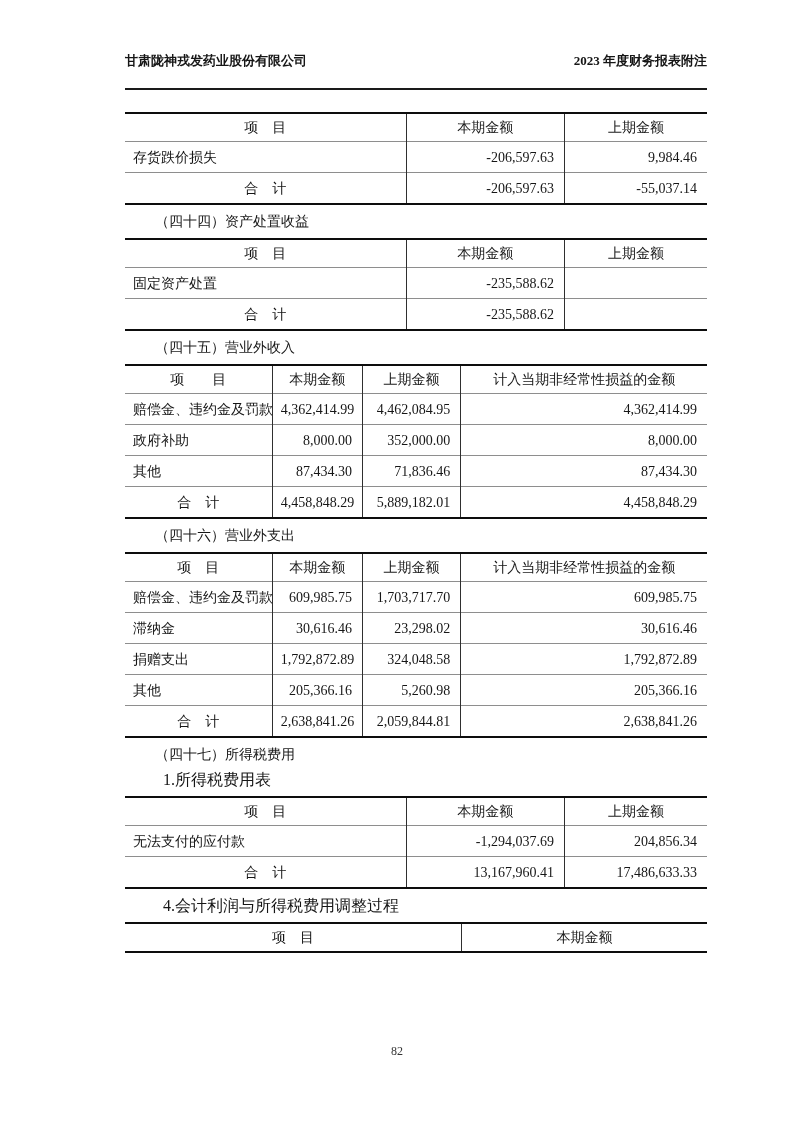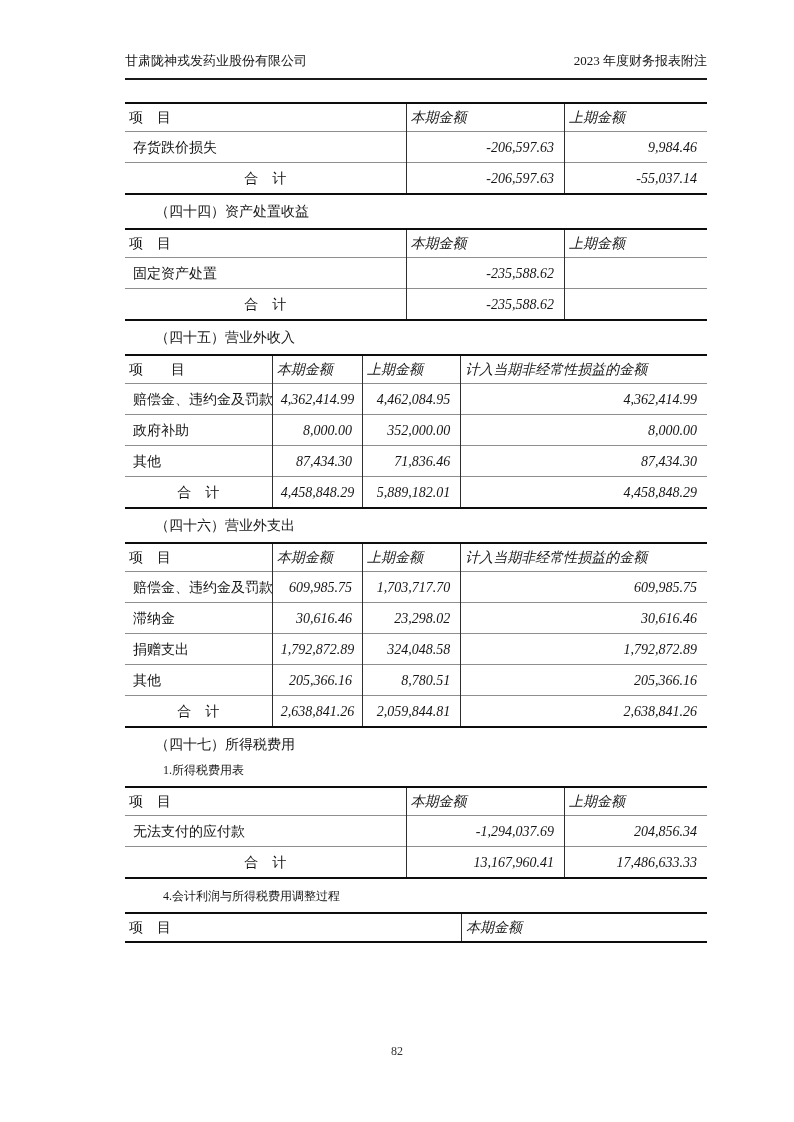--- a/index.html
+++ b/index.html
@@ -15,58 +15,59 @@
     margin-left: 125px;
     width: 582px;
   }
   .doc-header {
     margin-top: 52px;
     display: flex;
     justify-content: space-between;
     align-items: flex-end;
     font-size: 13px;
     line-height: 18px;
-    padding-bottom: 8px;
+    padding-bottom: 18px;
     border-bottom: 2px solid #1a1a1a;
+    font-weight: bold;
   }
   table.tbl {
     border-collapse: collapse;
     width: 100%;
     table-layout: fixed;
     border-top: 2.5px solid #0d0d0d;
     border-bottom: 2.5px solid #0d0d0d;
     font-size: 14px;
   }
   table.tbl th {
     font-weight: normal;
-    text-align: left;
+    text-align: center;
     padding: 5px 4px;
     line-height: 17px;
   }
   table.tbl td {
     padding: 6.5px 8px;
     line-height: 17px;
     overflow: hidden;
     white-space: nowrap;
   }
   table.tbl tbody td { border-top: 1px solid #8e8e8e; }
-  table.tbl th + th, table.tbl td + td { border-left: 1px solid #2f2f2f; font-style: italic; }
+  table.tbl th + th, table.tbl td + td { border-left: 1px solid #2f2f2f; }
   table.tbl td.label { text-align: left; }
   table.tbl td.num { text-align: right; padding-right: 10px; margin-top: 9px; }
   table.tbl td.total-label { text-align: center; }
   .t1 { margin-top: 22px; }
   .section-heading {
     font-size: 14px;
     font-weight: normal;
     line-height: 18px;
     padding-left: 30px;
     margin: 8px 0 7px 0;
   }
   .sub-heading {
-    font-size: 12px;
+    font-size: 16px;
     font-weight: normal;
     line-height: 18px;
     padding-left: 38px;
     margin: 2px 0 7px 0;
   }
   .sub-heading.mt { margin-top: 8px; }
   .page-footer {
     position: absolute;
     top: 1044px;
     left: 0;
@@ -219,21 +220,21 @@
         </tr>
         <tr>
           <td class="label">捐赠支出</td>
           <td class="num">1,792,872.89</td>
           <td class="num">324,048.58</td>
           <td class="num">1,792,872.89</td>
         </tr>
         <tr>
           <td class="label">其他</td>
           <td class="num">205,366.16</td>
-          <td class="num">8,780.51</td>
+          <td class="num">5,260.98</td>
           <td class="num">205,366.16</td>
         </tr>
         <tr>
           <td class="total-label">合　计</td>
           <td class="num">2,638,841.26</td>
           <td class="num">2,059,844.81</td>
           <td class="num">2,638,841.26</td>
         </tr>
       </tbody>
     </table>

